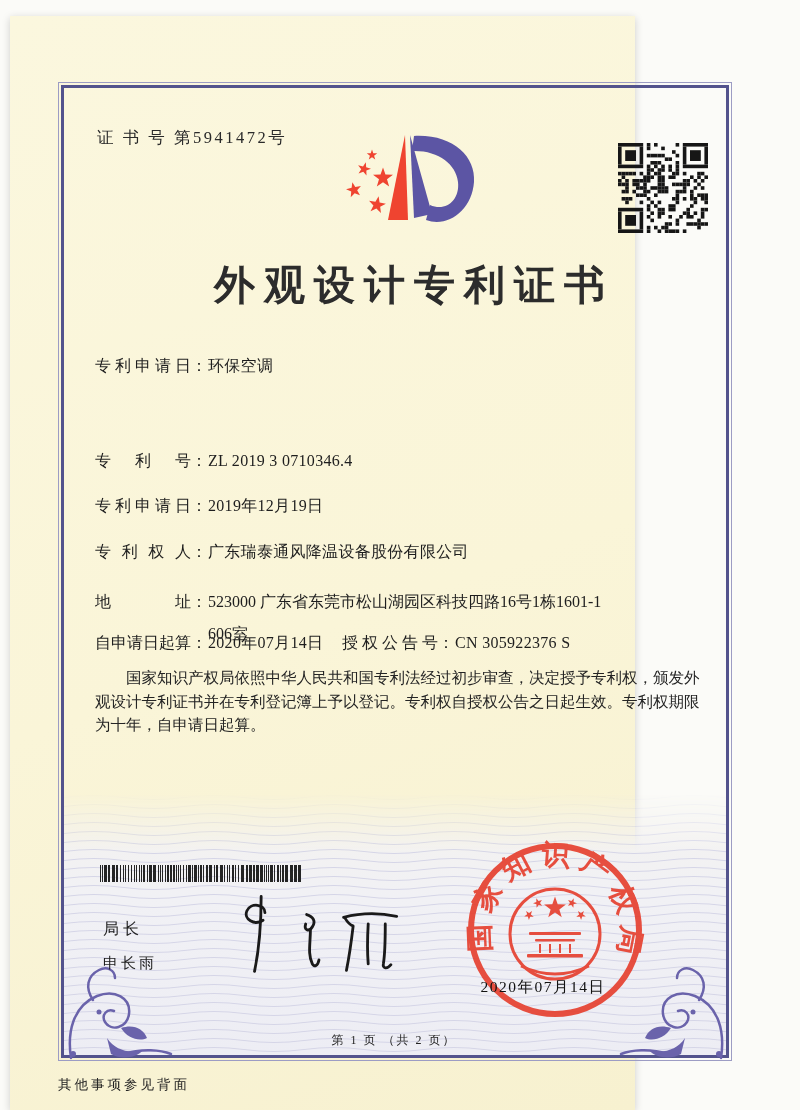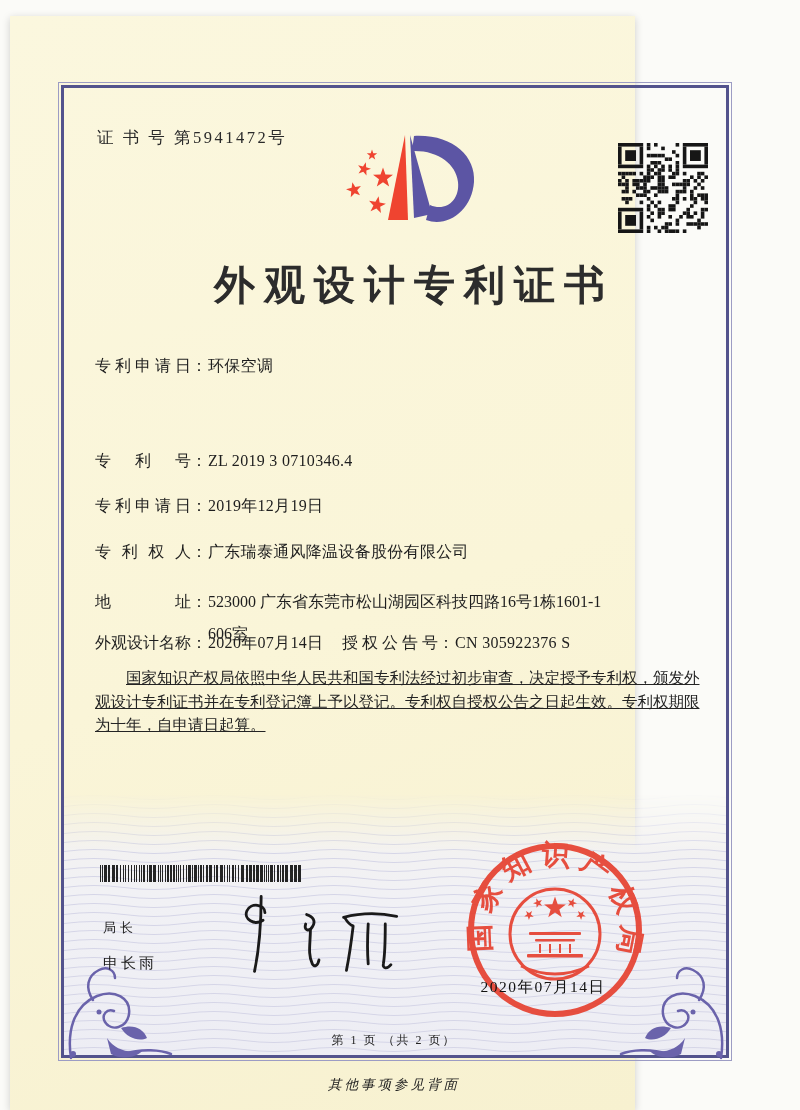--- a/index.html
+++ b/index.html
@@ -30,32 +30,32 @@
          letter-spacing:9px;color:#2c2c2c;padding-left:20px;}
   .frow{left:85px;width:650px;font-size:16px;color:#1e1e1e;}
   .flabel{display:inline-block;width:96px;text-align:justify;text-align-last:justify;text-justify:inter-character;}
   .fcolon{display:inline-block;width:17px;}
   .fvalue{letter-spacing:.3px;font-family:Liberation Serif, serif;}
   .fvalue-block{display:inline-block;width:476px;vertical-align:top;line-height:32px;}
   .r1{top:340px}.r2{top:390px}.r3{top:435px}.r4{top:480px}.r5{top:526px}
   .r6{top:570px;line-height:32px;}
   .r7{top:617px}
   .pair2{position:absolute;left:247px;top:0;white-space:nowrap;}
-  .bodytext{left:85px;top:650px;width:614px;font-size:15.5px;line-height:23.5px;color:#242424;text-decoration:underline;}
+  .bodytext{left:85px;top:650px;width:614px;font-size:15.5px;line-height:23.5px;color:#242424;}
   .bodytext p{margin:0;text-indent:2em;}
-  .signer-title{left:93px;top:903px;font-size:13px;letter-spacing:4px;color:#1c1c1c;
+  .signer-title{left:93px;top:903px;font-size:16px;letter-spacing:4px;color:#1c1c1c;
                 font-family:Liberation Serif, serif;}
   .signer-name{left:93px;top:938px;font-size:15px;letter-spacing:3px;color:#1c1c1c;
                font-family:Liberation Serif, serif;}
   .seal-date{left:458px;top:961px;width:150px;text-align:center;font-size:15.5px;
              letter-spacing:1.5px;color:#111;}
   .page-info{left:48px;top:1016px;width:672px;text-align:center;font-size:12px;
              letter-spacing:2px;color:#222;}
-  .back-note{left:48px;top:1060px;width:672px;text-align:center;font-size:13.5px;
-             letter-spacing:3px;color:#222;font-style:italic;}
+  .back-note{left:48px;top:1060px;width:672px;text-align:left;font-size:13.5px;
+             letter-spacing:3px;color:#222;}
   .logo{left:330px;top:112px;width:150px;height:105px;}
   .qr{left:608px;top:127px;width:90px;height:90px;}
   .barcode{left:90px;top:849px;width:202px;height:17px;}
   .signature{left:213px;top:872px;width:190px;height:90px;}
   .seal{left:455px;top:824px;width:180px;height:180px;opacity:.92;}
   .flourish{width:112px;height:100px;}
   .fl-left{left:52px;top:946px;}
   .fl-right{left:608px;top:946px;transform:scaleX(-1);}
 </style>
 </head>
@@ -337,21 +337,21 @@
   <div class="abs frow r4">
     <span class="flabel">专利申请日</span><span class="fcolon">：</span><span class="fvalue">2019年12月19日</span>
   </div>
   <div class="abs frow r5">
     <span class="flabel">专利权人</span><span class="fcolon">：</span><span class="fvalue">广东瑞泰通风降温设备股份有限公司</span>
   </div>
   <div class="abs frow r6">
     <span class="flabel">地址</span><span class="fcolon">：</span><span class="fvalue-block"><div>523000 广东省东莞市松山湖园区科技四路16号1栋1601-1</div><div>606室</div></span>
   </div>
   <div class="abs frow r7">
-    <span><span class="flabel">外观设计名称</span><span class="fcolon">：</span><span class="fvalue">2020年07月14日</span></span>
+    <span><span class="flabel">自申请日起算</span><span class="fcolon">：</span><span class="fvalue">2020年07月14日</span></span>
     <span class="pair2"><span class="flabel">授权公告号</span><span class="fcolon">：</span><span class="fvalue">CN 305922376 S</span></span>
   </div>
 
   <div class="abs bodytext">
     <p>国家知识产权局依照中华人民共和国专利法经过初步审查，决定授予专利权，颁发外观设计专利证书并在专利登记簿上予以登记。专利权自授权公告之日起生效。专利权期限为十年，自申请日起算。</p>
   </div>
 
   <svg class="abs barcode" id="barcode-svg" viewBox="0 0 202 17" preserveAspectRatio="none">
       <rect x="0" y="0" width="1" height="17" fill="#242424"></rect>
       <rect x="2" y="0" width="1" height="17" fill="#242424"></rect>

